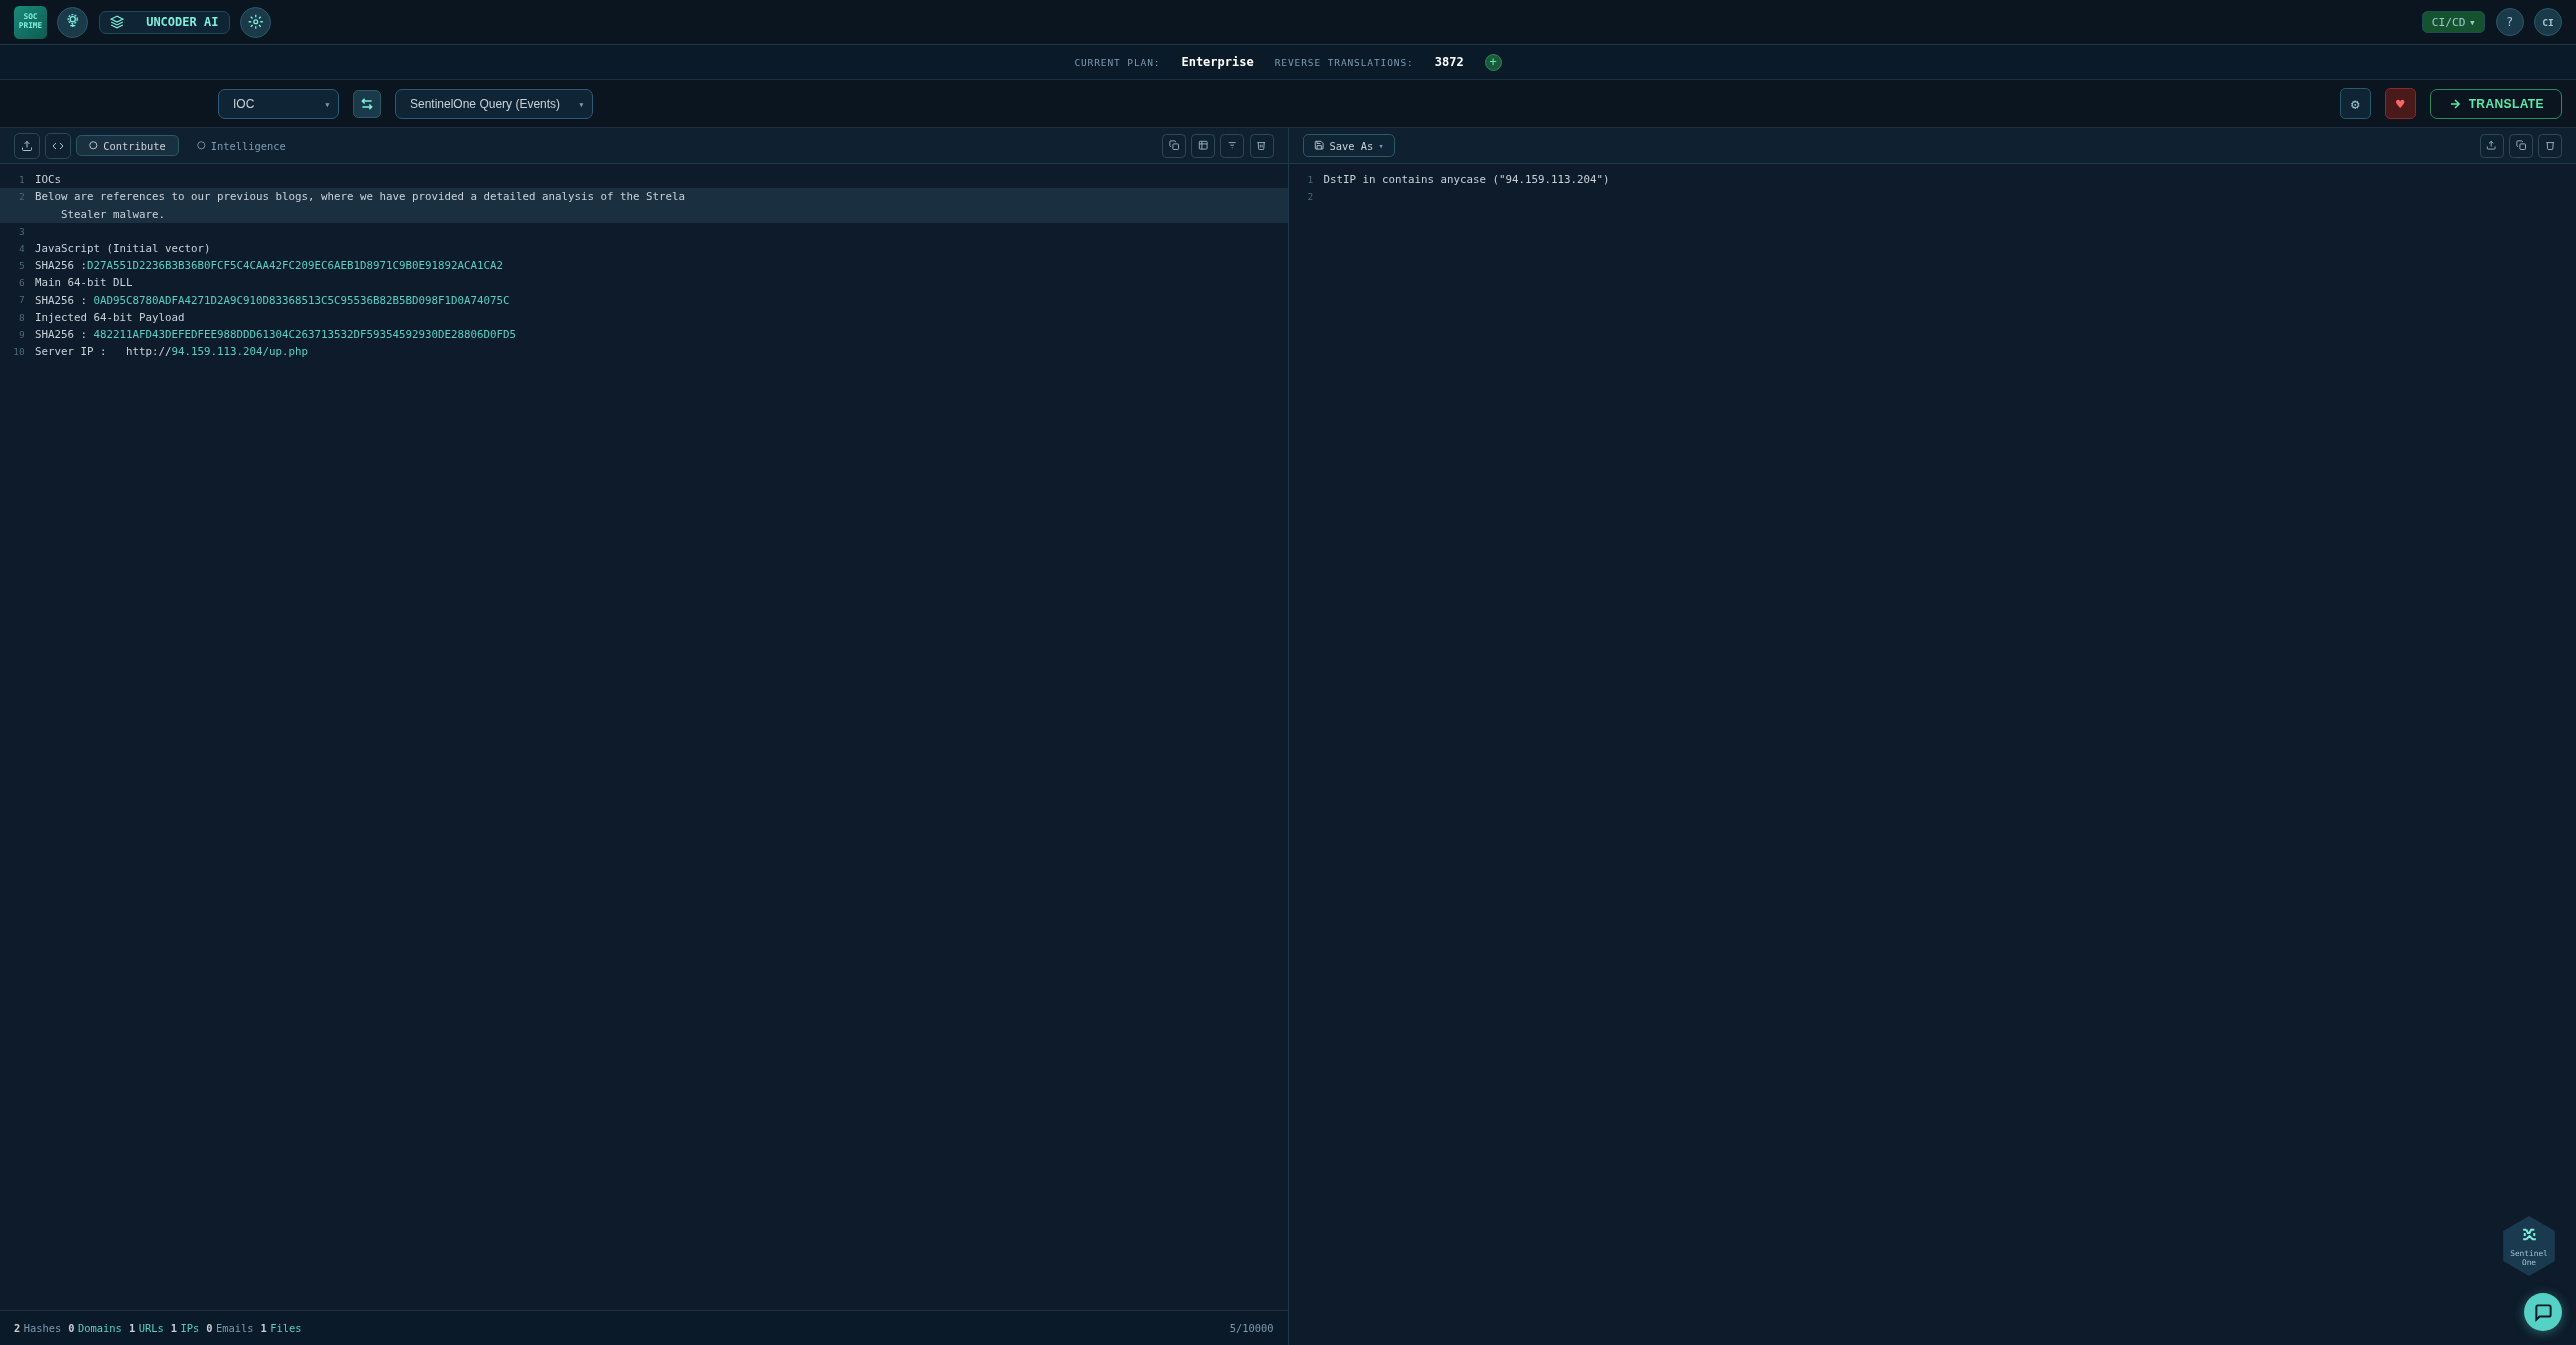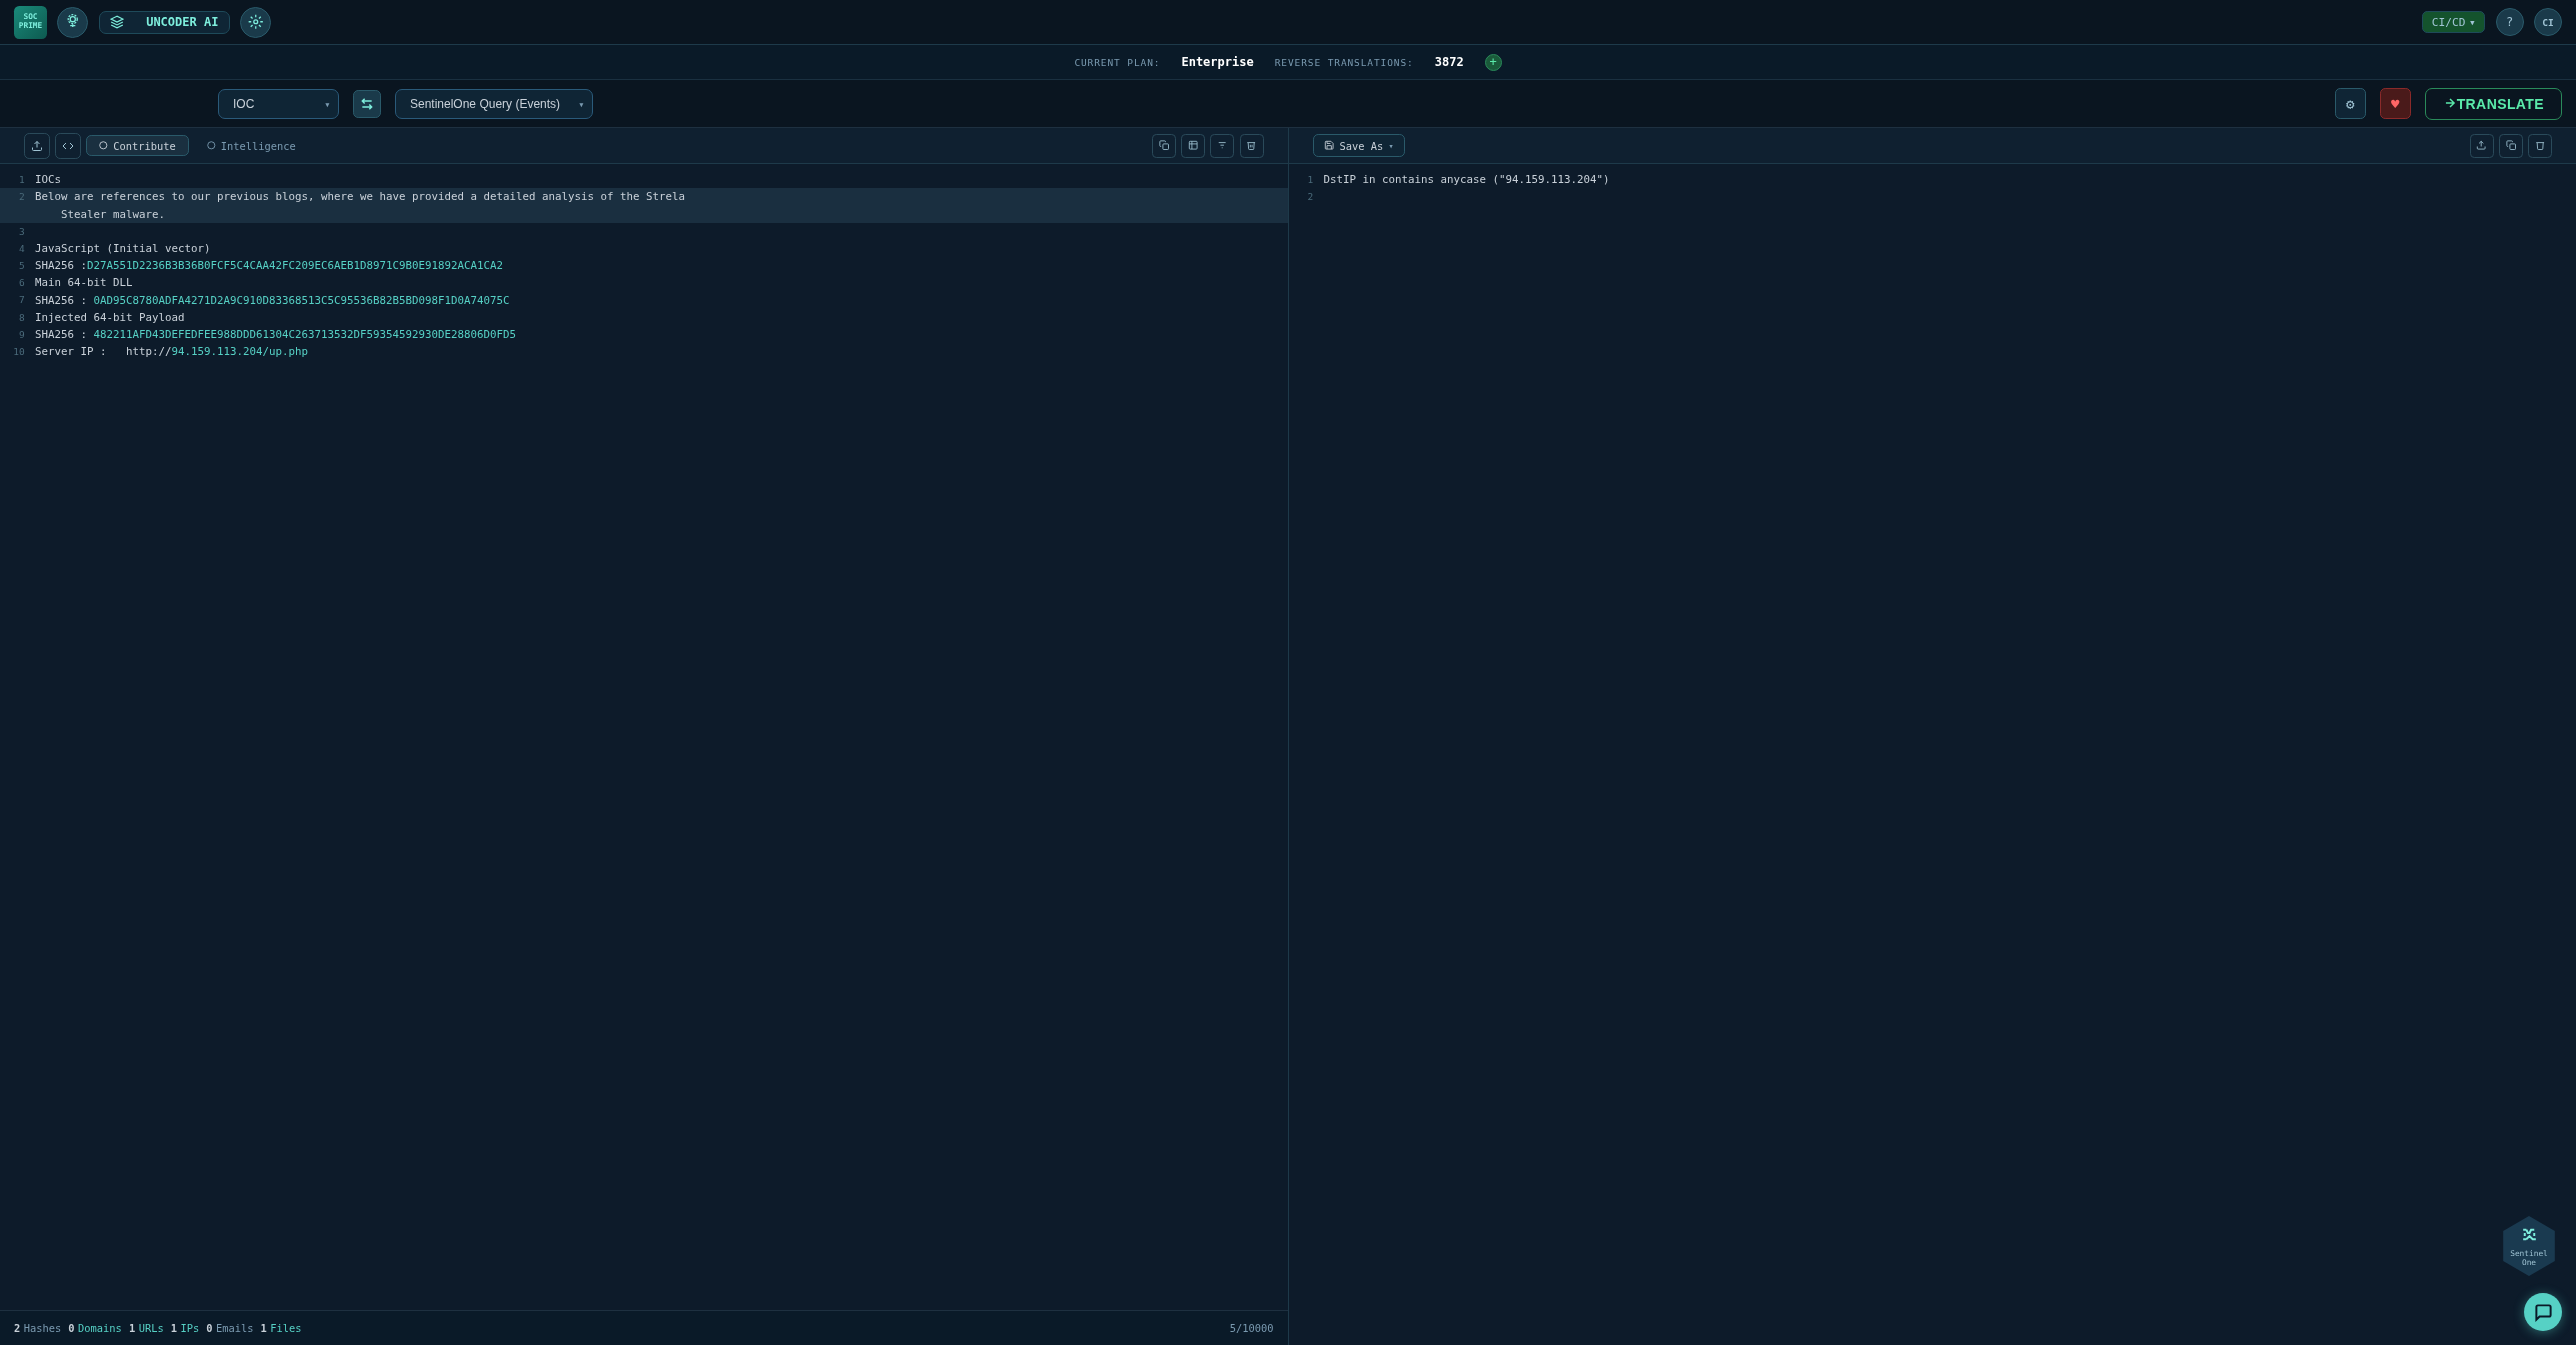--- a/index.html
+++ b/index.html
@@ -287,27 +287,27 @@
       border: 0.9px solid #8a2a2a;
       display: flex;
       align-items: center;
       justify-content: center;
       cursor: pointer;
       color: #ff6666;
       font-size: 14px;
     }
     .translate-btn {
       display: flex;
-      gap: 0;
+      gap: 7px;
       padding: 7px 17px;
       background: transparent;
       border: 1.7px solid #2a8a5a;
       border-radius: 7px;
       color: #5aeaaa;
-      font-size: 14px;
+      font-size: 12px;
       font-weight: 700;
       cursor: pointer;
       letter-spacing: 0.4px;
     }
 
     
     .editors-split {
       display: flex;
       flex: 1;
       overflow: hidden;
@@ -319,21 +319,21 @@
       border-right: 0.9px solid #1e3a4a;
       overflow: hidden;
     }
     .editor-pane:last-child { border-right: none; }
 
     .editor-pane-toolbar {
       background: #0f2030;
       border-bottom: 0.9px solid #1e3a4a;
       display: flex;
       align-items: center;
-      padding: 0 24px;
+      padding: 0 14px;
       height: 36px;
       gap: 5.2px;
     }
     .pane-toolbar-spacer { flex: 1; }
 
     .save-as-btn {
       display: flex;
       align-items: center;
       gap: 5.2px;
       padding: 4.3px 10.4px;

